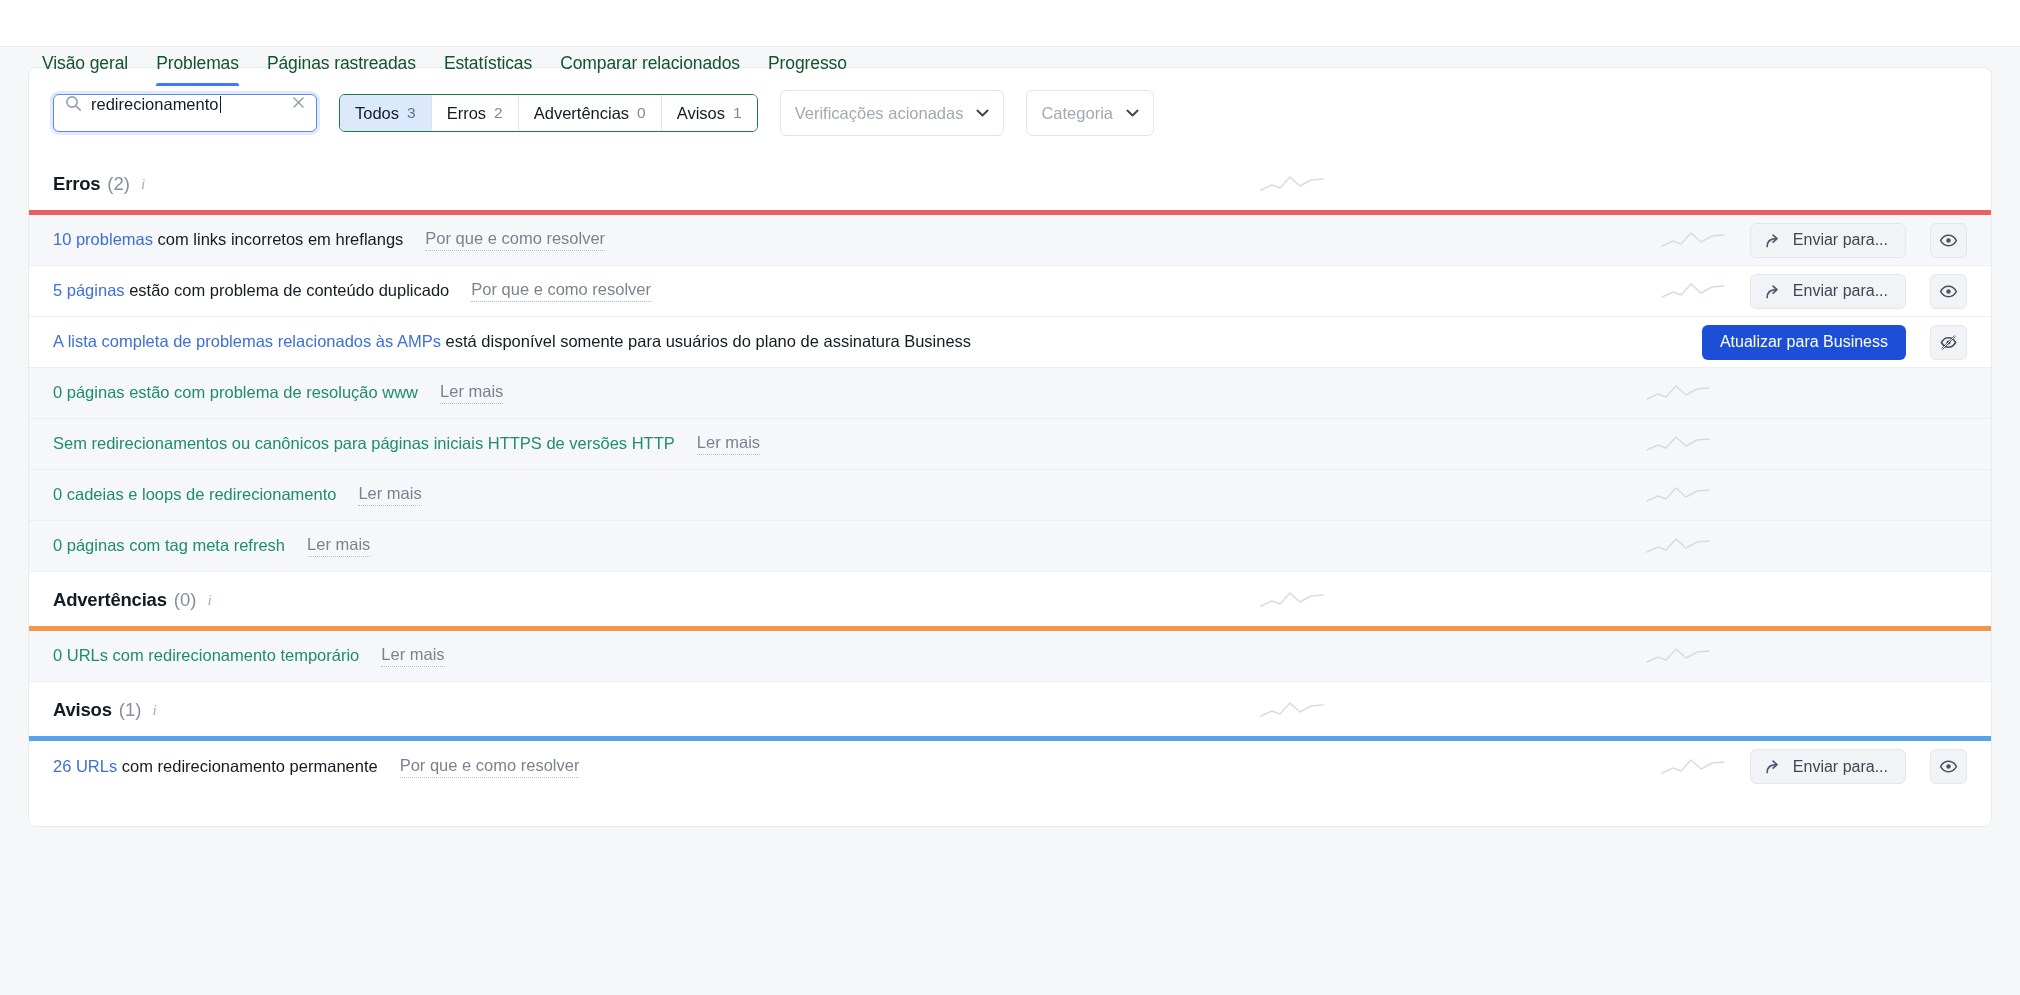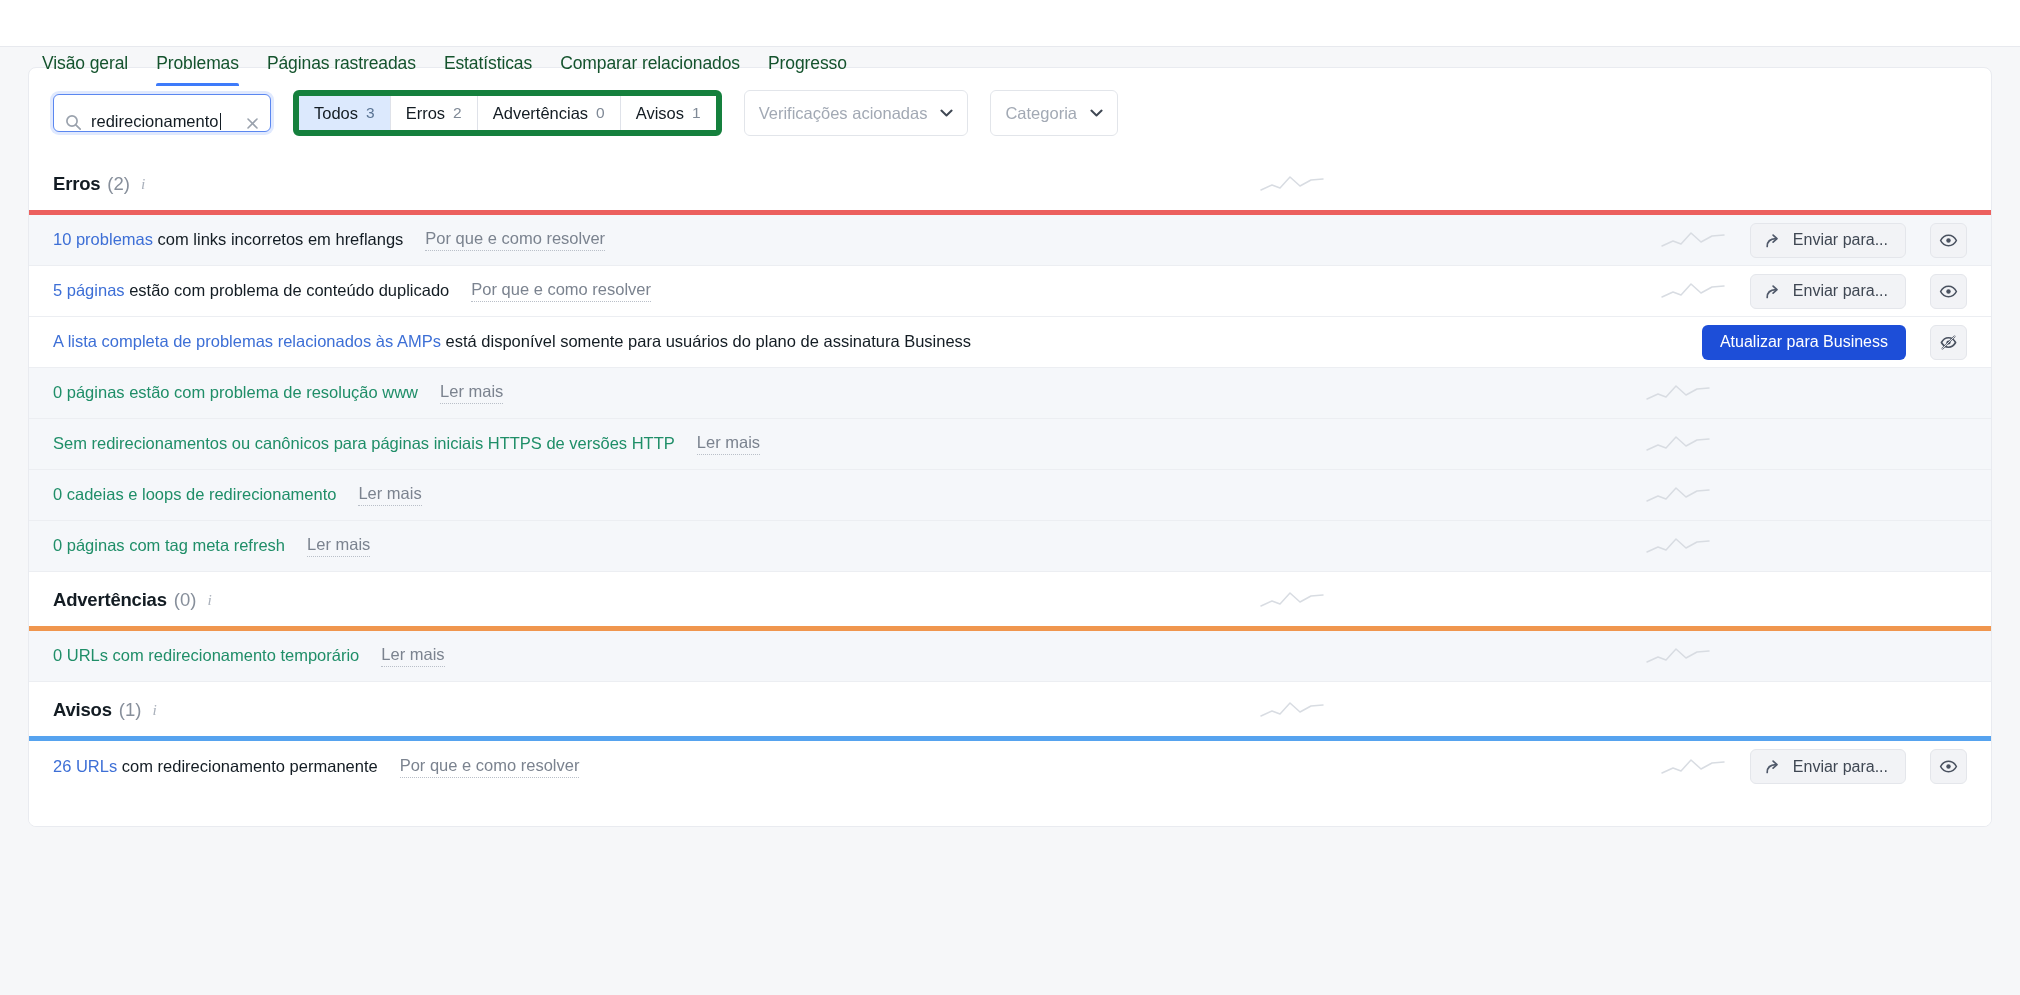--- a/index.html
+++ b/index.html
@@ -52,27 +52,27 @@
 
   
   .filterbar {
     display:flex;
     align-items:center;
     gap:22px;
     padding:22px 24px 20px 24px;
   }
   .search-wrap {
     position:relative;
-    width:218px;
+    width:264px;
     height:38px;
     border:1px solid #5b87f0;
     border-radius:6px;
     box-shadow:0 0 0 3px rgba(100,145,250,0.20);
     display:flex;
-    align-items:flex-end;
+    align-items:flex-start;
     padding:0 10px 0 11px;
     background:#fff;
   }
   .search-icon { flex:0 0 auto; display:flex; }
   .search-val {
     flex:1 1 auto;
     font-size:16.5px;
     color:#131c23;
     margin-left:9px;
     position:relative;
@@ -82,24 +82,24 @@
     display:inline-block;
     width:1px; height:17px;
     background:#131c23;
     vertical-align:-3px;
     margin-left:1px;
   }
   .clear-x { flex:0 0 auto; display:flex; cursor:pointer; }
 
   .seg {
     display:flex;
-    border:6px solid #15803d;
+    border:1px solid #15803d;
     border-radius:6px;
     overflow:hidden;
-    height:46px;
+    height:38px;
   }
   .seg-btn {
     display:flex;
     align-items:center;
     gap:8px;
     padding:0 15px;
     font-size:16.5px;
     color:#131c23;
     background:#fff;
     border-right:1px solid #dfe2e9;

